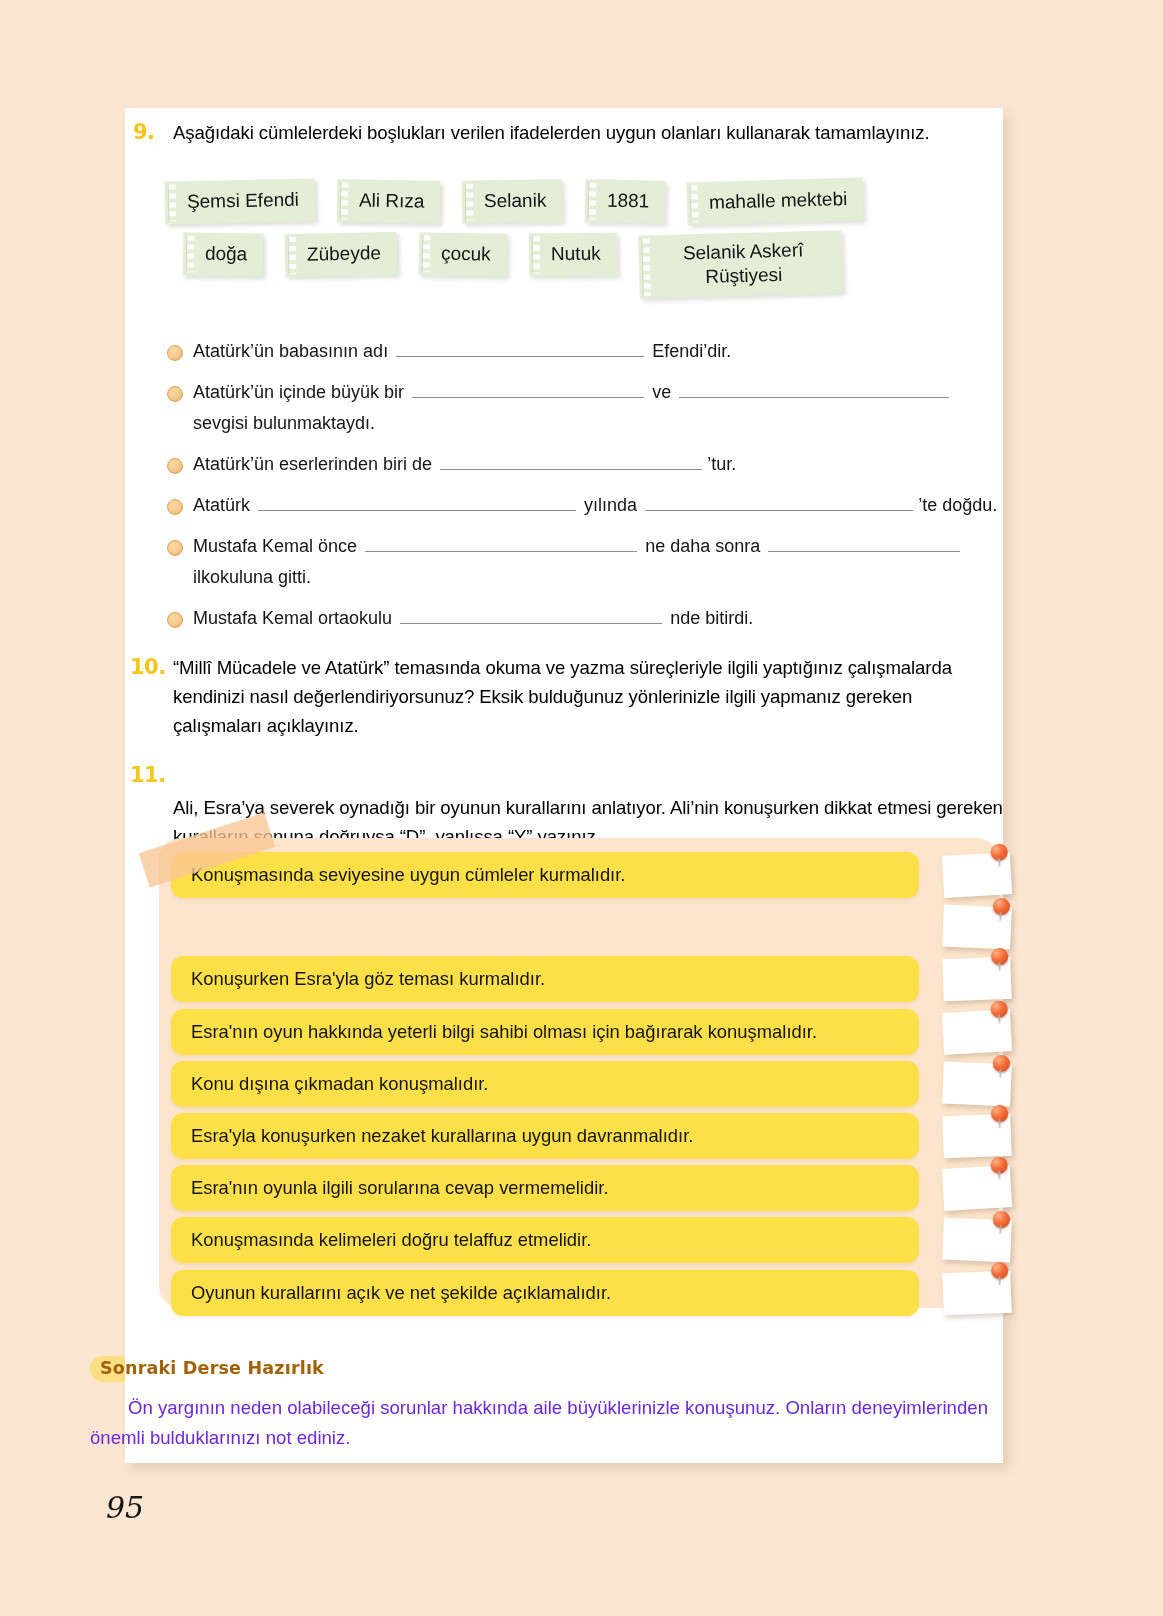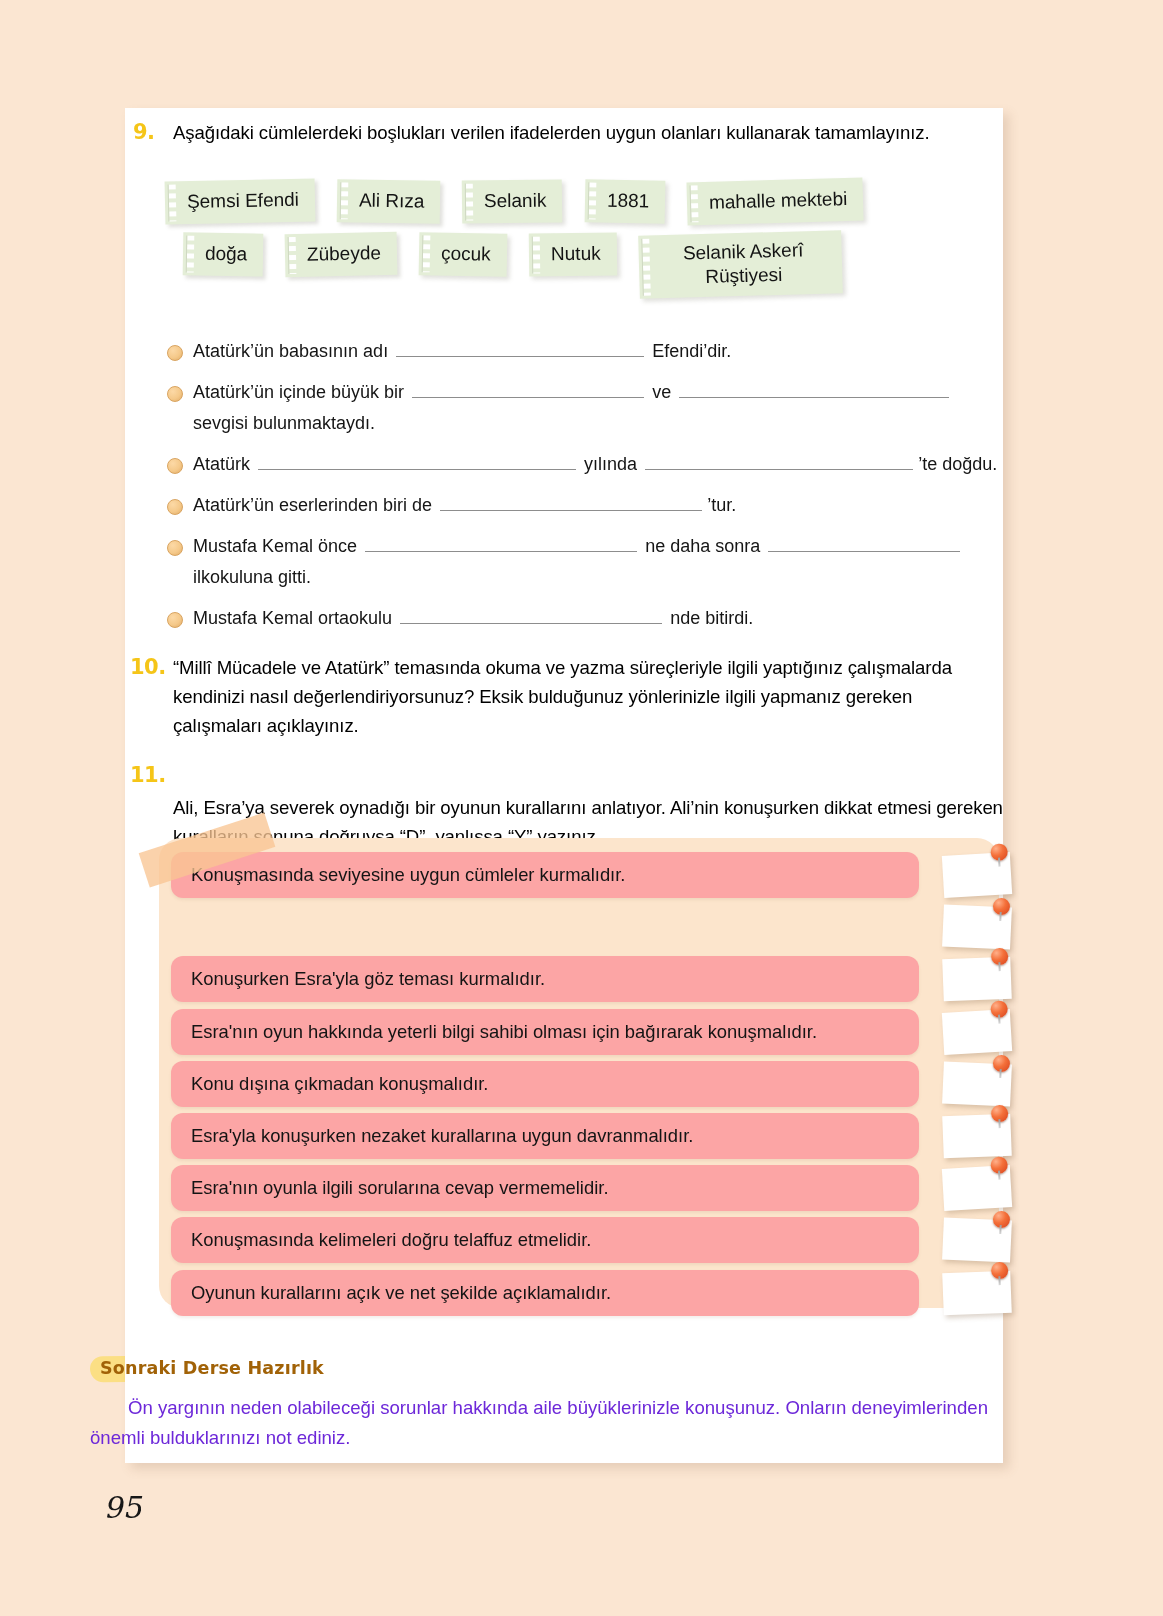--- a/index.html
+++ b/index.html
@@ -155,21 +155,21 @@
     position: relative;
     height: 46px;
     margin: 0 0 6.2px 0;
   }
   .stmt-card {
     position: absolute;
     left: 12px;
     top: 0;
     width: 748px;
     height: 46px;
-    background: #fca5a5;
+    background: #fde047;
     border-radius: 12px;
     display: flex;
     align-items: center;
     padding-left: 20px;
     font-size: 18.4px;
     color: #141414;
     box-sizing: border-box;
     box-shadow: 0 2px 3px rgba(160,120,90,0.12);
   }
   .ansbox {
@@ -292,32 +292,32 @@
       <span>Atatürk’ün içinde büyük bir</span>
       <span class="rule" style="width:232px"></span>
       <span>ve</span>
       <span class="rule" style="width:270px"></span>
       <br>
       <span>sevgisi bulunmaktaydı.</span>
     </div>
 
     <div class="bl-item">
       <span class="bl-dot"></span>
+      <span>Atatürk’ün eserlerinden biri de</span>
+      <span class="rule" style="width:262px;margin-right:0"></span>
+      <span>’tur.</span>
+    </div>
+
+    <div class="bl-item">
+      <span class="bl-dot"></span>
       <span>Atatürk</span>
       <span class="rule" style="width:318px"></span>
       <span>yılında</span>
       <span class="rule" style="width:268px;margin-right:0"></span>
       <span>’te doğdu.</span>
-    </div>
-
-    <div class="bl-item">
-      <span class="bl-dot"></span>
-      <span>Atatürk’ün eserlerinden biri de</span>
-      <span class="rule" style="width:262px;margin-right:0"></span>
-      <span>’tur.</span>
     </div>
 
     <div class="bl-item">
       <span class="bl-dot"></span>
       <span>Mustafa Kemal önce</span>
       <span class="rule" style="width:272px"></span>
       <span>ne daha sonra</span>
       <span class="rule" style="width:192px"></span>
       <br>
       <span>ilkokuluna gitti.</span>

